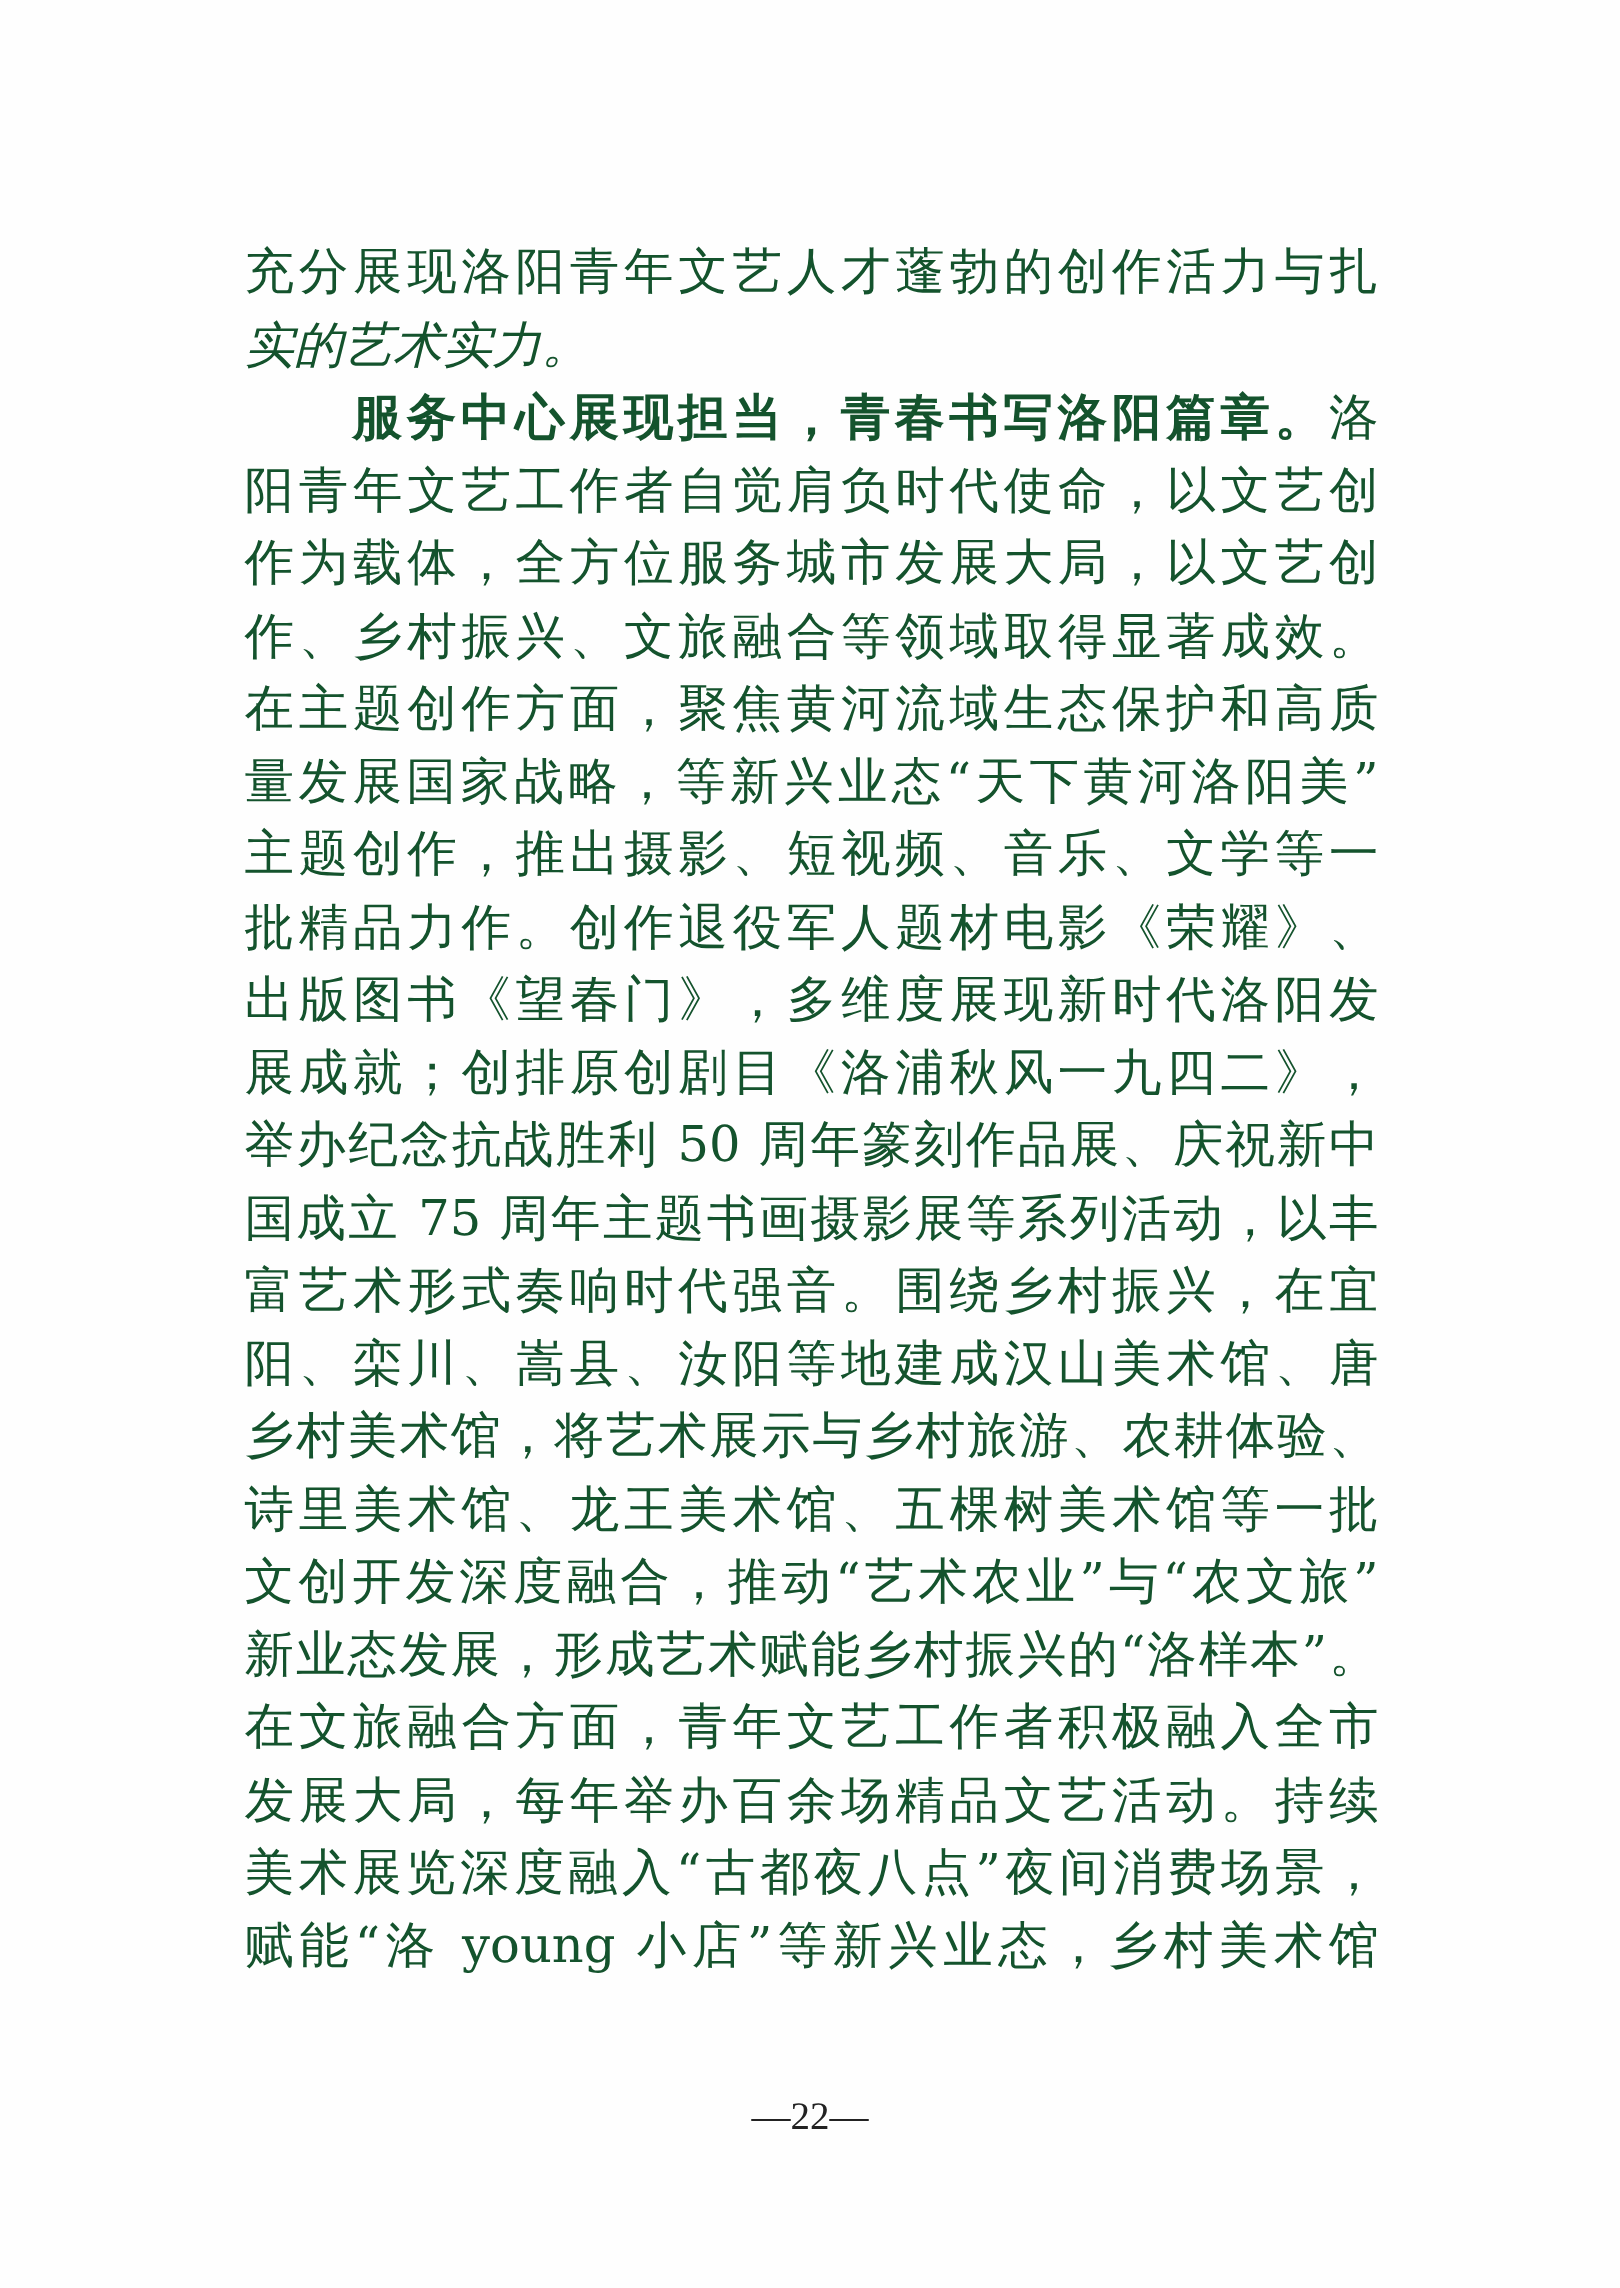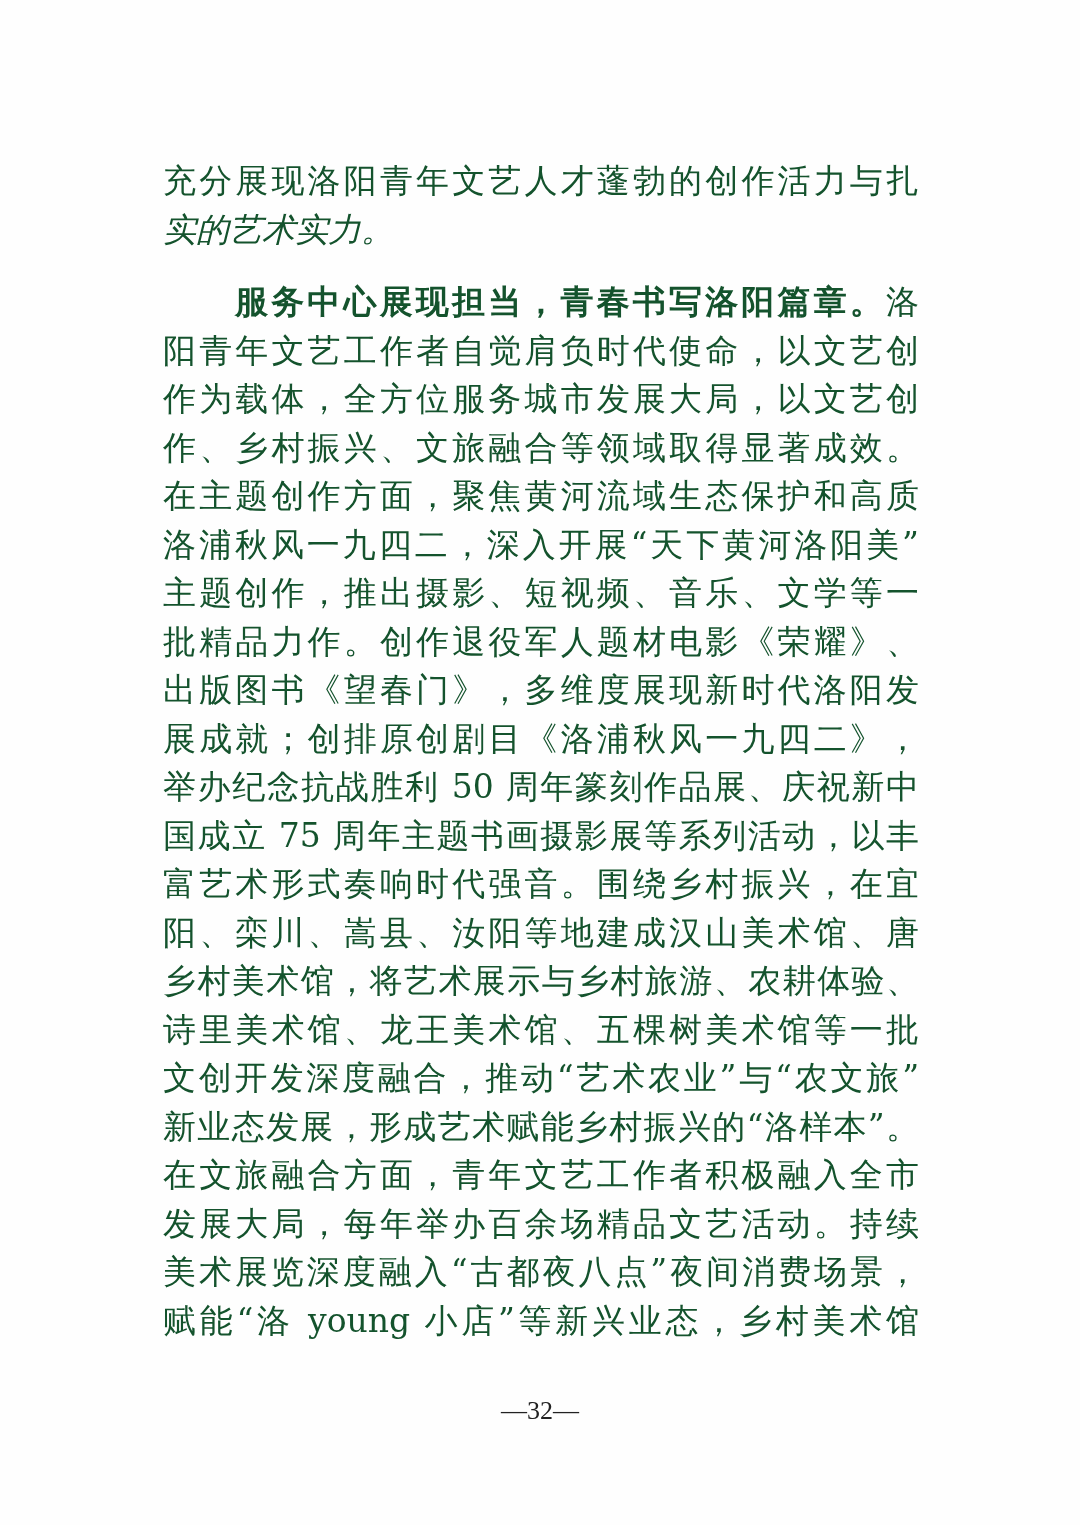--- a/index.html
+++ b/index.html
@@ -6,51 +6,51 @@
     body { width: 1080px; height: 1525px; position: relative; overflow: hidden; }
     .page { position: absolute; left: 0; top: 0; width: 1080px; height: 1525px; background: #fefefe; }
     .text-block { position: absolute; left: 163px; top: 157px; width: 756px; }
     .line {
       height: 48.5px; line-height: 48.5px; font-size: 33px; color: #14532d;
       font-family: "DejaVu Serif", "Liberation Serif", serif;
       white-space: nowrap; text-align: justify; text-align-last: justify;
       letter-spacing: 0px;
     }
     .line.last { text-align-last: left; font-style: italic; }
-    .line.indent { padding-left: 72px; margin-top: 24px; }
+    .line.indent { padding-left: 72px; }
     .bold { font-weight: bold; }
     .page-number {
       position: absolute; left: 0; width: 1080px; top: 1396px; text-align: center;
       font-family: "Liberation Serif", "DejaVu Serif", serif; font-size: 26px; color: #222;
     }
   </style>
 </head>
 <body>
 
 <div class="page">
   <div class="text-block">
     <div class="line">充分展现洛阳青年文艺人才蓬勃的创作活力与扎</div>
     <div class="line last">实的艺术实力。</div>
     <div class="line indent"><span class="bold">服务中心展现担当，青春书写洛阳篇章。</span><span>洛</span></div>
     <div class="line">阳青年文艺工作者自觉肩负时代使命，以文艺创</div>
     <div class="line">作为载体，全方位服务城市发展大局，以文艺创</div>
     <div class="line">作、乡村振兴、文旅融合等领域取得显著成效。</div>
     <div class="line">在主题创作方面，聚焦黄河流域生态保护和高质</div>
-    <div class="line">洛浦秋风一九四二，深入开展“天下黄河洛阳美”</div>
+    <div class="line">量发展国家战略，等新兴业态“天下黄河洛阳美”</div>
     <div class="line">主题创作，推出摄影、短视频、音乐、文学等一</div>
     <div class="line">批精品力作。创作退役军人题材电影《荣耀》、</div>
     <div class="line">出版图书《望春门》，多维度展现新时代洛阳发</div>
     <div class="line">展成就；创排原创剧目《洛浦秋风一九四二》，</div>
     <div class="line">举办纪念抗战胜利 50 周年篆刻作品展、庆祝新中</div>
     <div class="line">国成立 75 周年主题书画摄影展等系列活动，以丰</div>
     <div class="line">富艺术形式奏响时代强音。围绕乡村振兴，在宜</div>
     <div class="line">阳、栾川、嵩县、汝阳等地建成汉山美术馆、唐</div>
     <div class="line">乡村美术馆，将艺术展示与乡村旅游、农耕体验、</div>
     <div class="line">诗里美术馆、龙王美术馆、五棵树美术馆等一批</div>
     <div class="line">文创开发深度融合，推动“艺术农业”与“农文旅”</div>
     <div class="line">新业态发展，形成艺术赋能乡村振兴的“洛样本”。</div>
     <div class="line">在文旅融合方面，青年文艺工作者积极融入全市</div>
     <div class="line">发展大局，每年举办百余场精品文艺活动。持续</div>
     <div class="line">美术展览深度融入“古都夜八点”夜间消费场景，</div>
     <div class="line">赋能“洛 young 小店”等新兴业态，乡村美术馆</div>
   </div>
-  <div class="page-number">—32—</div>
+  <div class="page-number">—22—</div>
 </div>
 
 </body></html>

